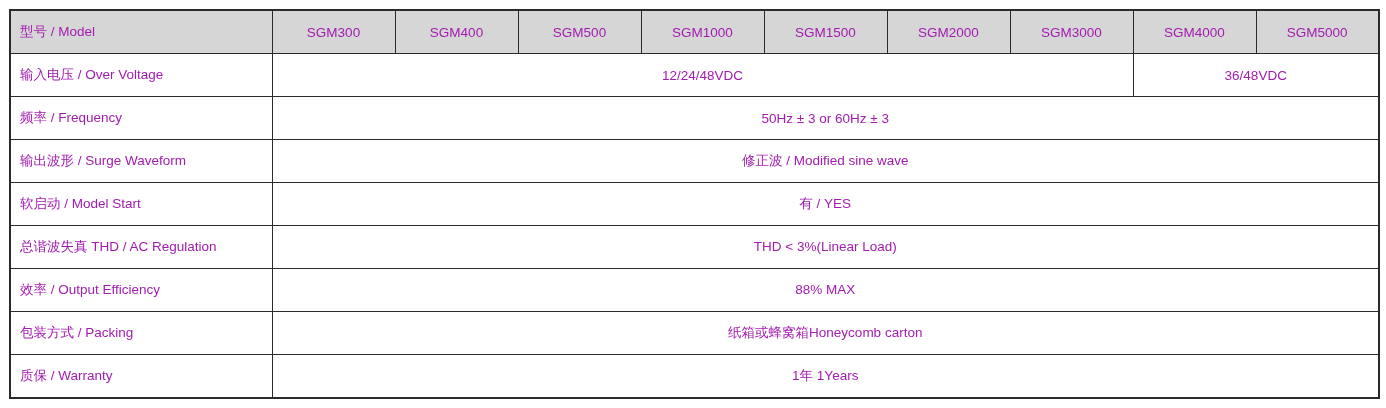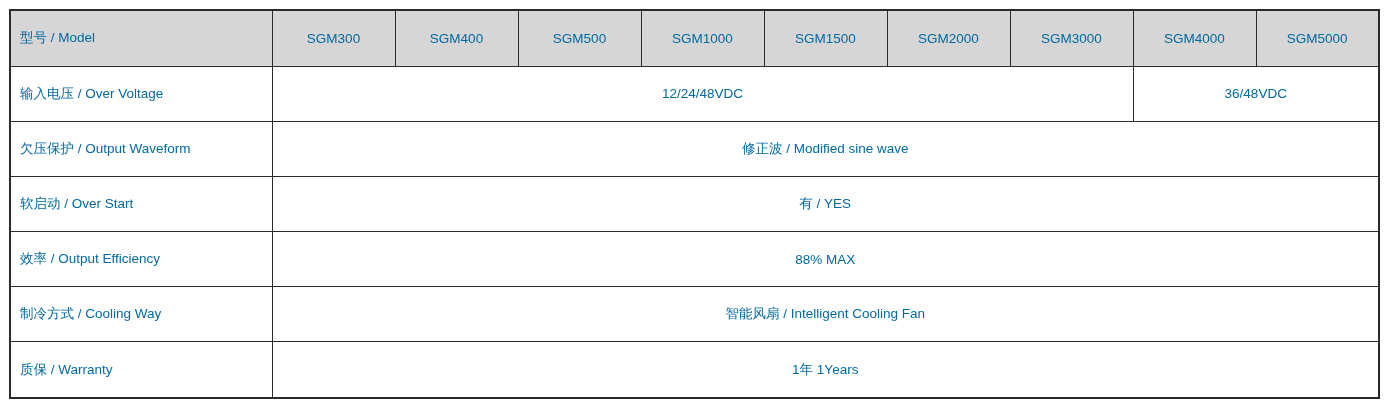--- a/index.html
+++ b/index.html
@@ -18,21 +18,21 @@
   table.spec {
     width: 1370px;
     height: 390px;
     border-collapse: collapse;
     table-layout: fixed;
     border: 2px solid #2a2a2a;
   }
   table.spec td {
     border: 1px solid #2a2a2a;
     font-size: 13.5px;
-    color: #0369a1;
+    color: #a21caf;
     text-align: center;
     vertical-align: middle;
     padding: 1px 4px;
     height: 22px;
     overflow: hidden;
     white-space: nowrap;
   }
   table.spec td.lbl {
     text-align: left;
     padding-left: 9px;
@@ -77,44 +77,52 @@
 
 
       <tr>
         <td class="lbl">输入电压 / Over Voltage</td>
         <td colspan="7">12/24/48VDC</td>
         <td colspan="2">36/48VDC</td>
       </tr>
 
 
 
+      <tr>
+        <td class="lbl">频率 / Frequency</td>
+        <td colspan="9">50Hz ± 3 or 60Hz ± 3</td>
+      </tr>
 
       <tr>
-        <td class="lbl">欠压保护 / Output Waveform</td>
+        <td class="lbl">输出波形 / Surge Waveform</td>
         <td colspan="9">修正波 / Modified sine wave</td>
       </tr>
 
       <tr>
-        <td class="lbl">软启动 / Over Start</td>
+        <td class="lbl">软启动 / Model Start</td>
         <td colspan="9">有 / YES</td>
       </tr>
 
+      <tr>
+        <td class="lbl">总谐波失真 THD / AC Regulation</td>
+        <td colspan="9">THD &lt; 3%(Linear Load)</td>
+      </tr>
 
       <tr>
         <td class="lbl">效率 / Output Efficiency</td>
         <td colspan="9">88% MAX</td>
       </tr>
 
-      <tr>
-        <td class="lbl">制冷方式 / Cooling Way</td>
-        <td colspan="9">智能风扇 / Intelligent Cooling Fan</td>
-      </tr>
 
 
 
+      <tr>
+        <td class="lbl">包装方式 / Packing</td>
+        <td colspan="9">纸箱或蜂窝箱Honeycomb carton</td>
+      </tr>
 
       <tr>
         <td class="lbl">质保 / Warranty</td>
         <td colspan="9">1年 1Years</td>
       </tr>
     </tbody>
   </table>
 </div>
 
 </body></html>

